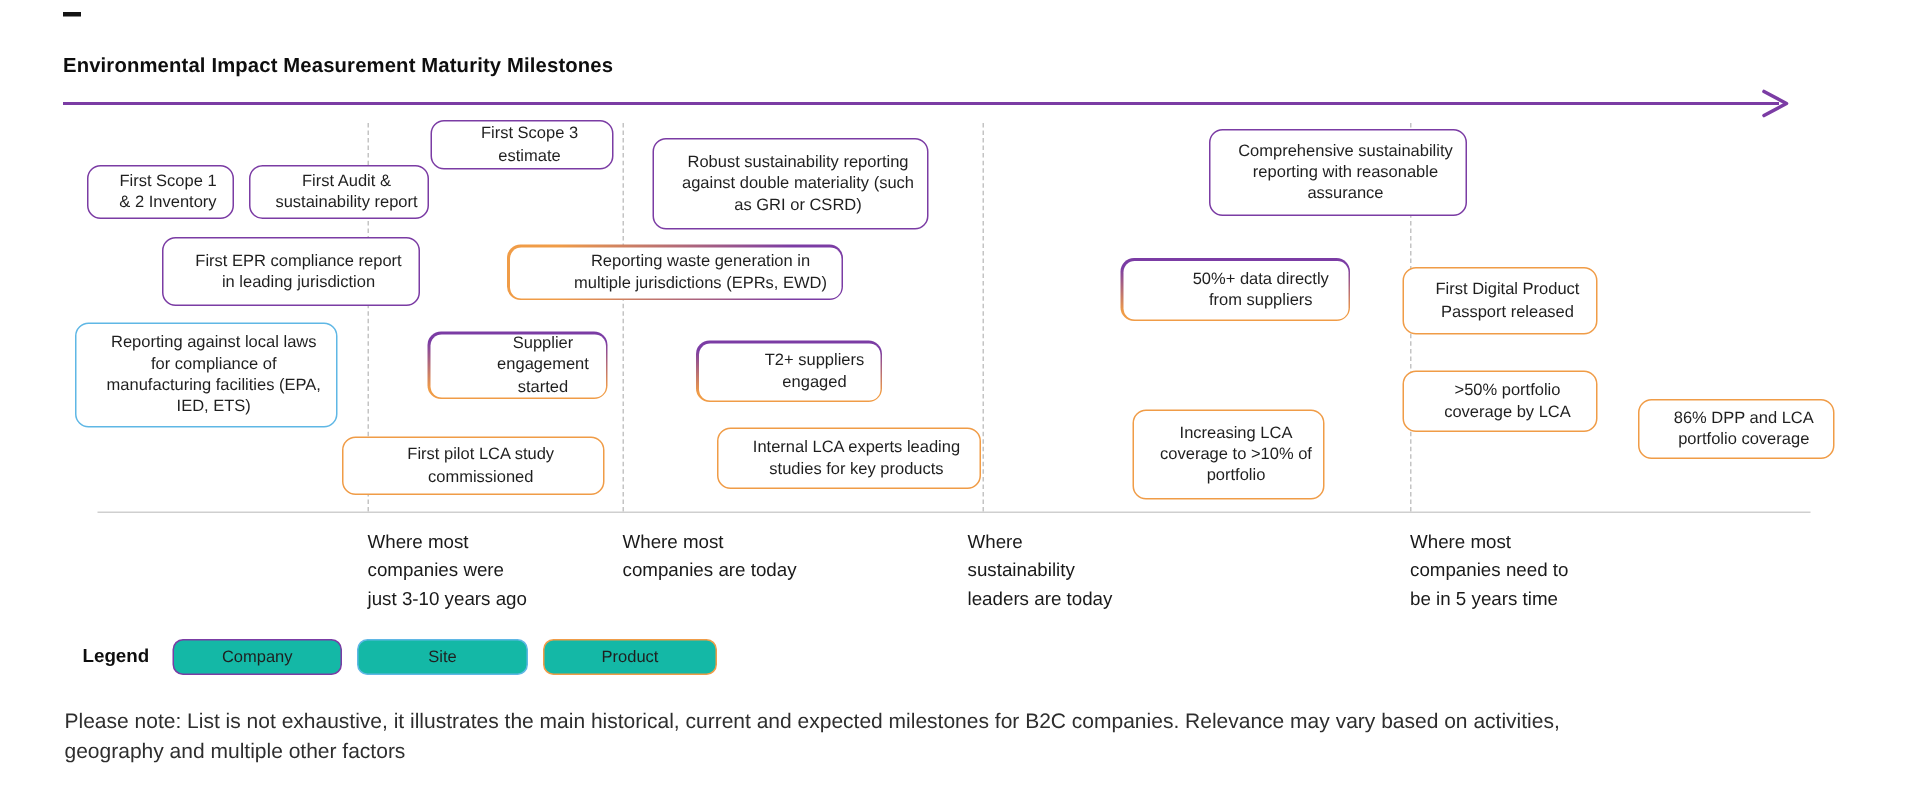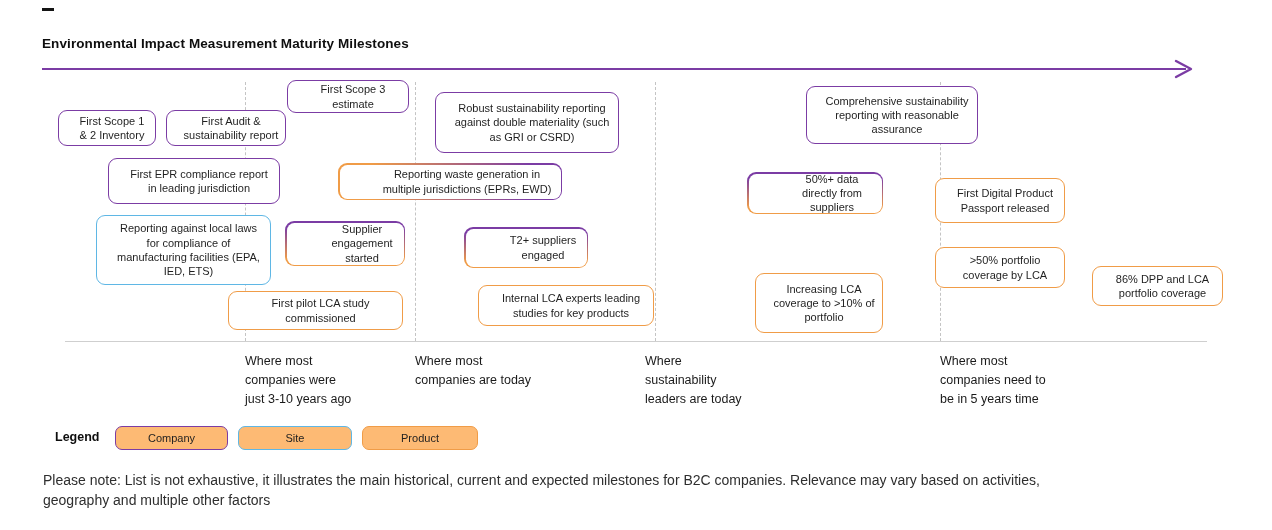--- a/index.html
+++ b/index.html
@@ -20,31 +20,31 @@
   .arrow-svg{position:absolute;left:0;top:58px;color:var(--purple);}
   .vline{position:absolute;top:82px;height:259px;width:0;border-left:1px dashed var(--dash);z-index:1;}
   .hline{position:absolute;left:65px;top:341px;width:1142px;height:0;border-top:1px solid var(--line);}
   .box,.gbox .inner{
     background:#fff;display:flex;align-items:center;justify-content:center;
     text-align:center;font-size:11px;line-height:1.3;color:var(--ink);
     box-sizing:border-box;padding:2px 6px;
   }
   .box{position:absolute;border:1.5px solid;border-radius:9px;z-index:2;padding-left:16px;}
   .box.company{border-color:var(--purple);}
-  .box.site{border-color:var(--blue);margin-left:46px;}
+  .box.site{border-color:var(--blue);}
   .box.product{border-color:var(--orange);}
   .gbox{position:absolute;border-radius:9px;padding:1.5px;box-sizing:border-box;z-index:2;}
   .gbox.vert{background:linear-gradient(180deg,var(--purple) 15%,var(--orange) 85%);}
   .gbox.horiz{background:linear-gradient(90deg,var(--orange) 15%,var(--purple) 85%);}
   .gbox .inner{width:100%;height:100%;border-radius:7.5px;padding-left:40px;}
   .tlabel{position:absolute;top:352px;font-size:12.5px;line-height:1.5;color:#1a1a1a;}
   .tlabel b{font-weight:normal;}
   .legend-title{position:absolute;left:55px;top:430px;font-size:12.5px;font-weight:bold;color:#0e0e0e;}
   .legend-box{position:absolute;top:426px;height:24px;border:1.5px solid;border-radius:7px;
-    display:flex;align-items:center;justify-content:center;font-size:11px;box-sizing:border-box;background:#fdba74;}
+    display:flex;align-items:center;justify-content:center;font-size:11px;box-sizing:border-box;background:#14b8a6;}
   .legend-box.company{border-color:var(--purple);}
   .legend-box.site{border-color:var(--blue);}
   .legend-box.product{border-color:var(--orange);}
   .note{position:absolute;left:43px;top:470px;width:1005px;font-size:14px;line-height:1.45;color:#2e2e2e;}
 </style>
 </head>
 <body>
 
 <div class="stage">
 
@@ -87,21 +87,21 @@
   <div class="box company" style="left:108px;top:158px;width:172px;height:46px">
     <span>First EPR compliance report in leading jurisdiction</span>
   </div>
 
   <div class="gbox horiz" style="left:338px;top:163px;width:224px;height:37px">
     <div class="inner">
         <span>Reporting waste generation in multiple jurisdictions (EPRs, EWD)</span>
       </div>
   </div>
 
-  <div class="gbox vert" style="left:747px;top:172px;width:136px;height:42px">
+  <div class="gbox vert" style="left:747px;top:172px;width:153px;height:42px">
     <div class="inner">
         <span>50%+ data directly from suppliers</span>
       </div>
   </div>
 
   <div class="box product" style="left:935px;top:178px;width:130px;height:45px">
     <span>First Digital Product Passport released</span>
   </div>
 
   <div class="box site" style="left:50px;top:215px;width:175px;height:70px">

